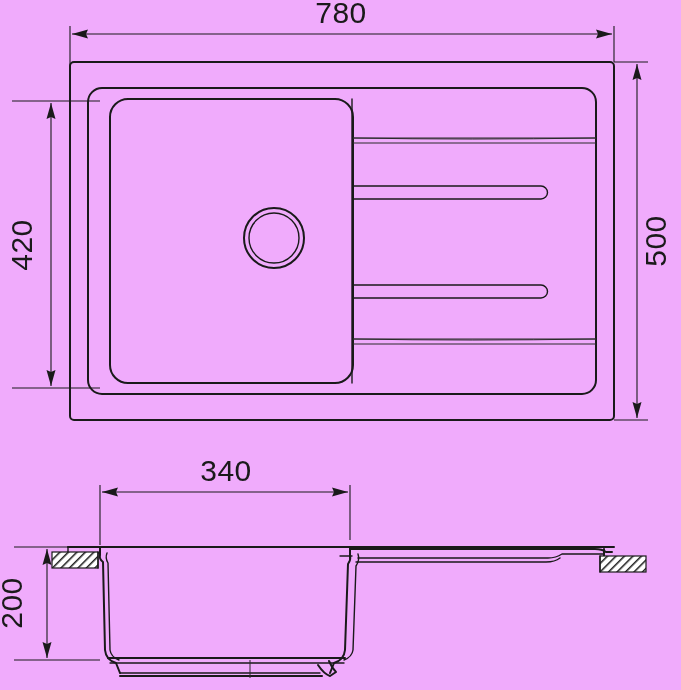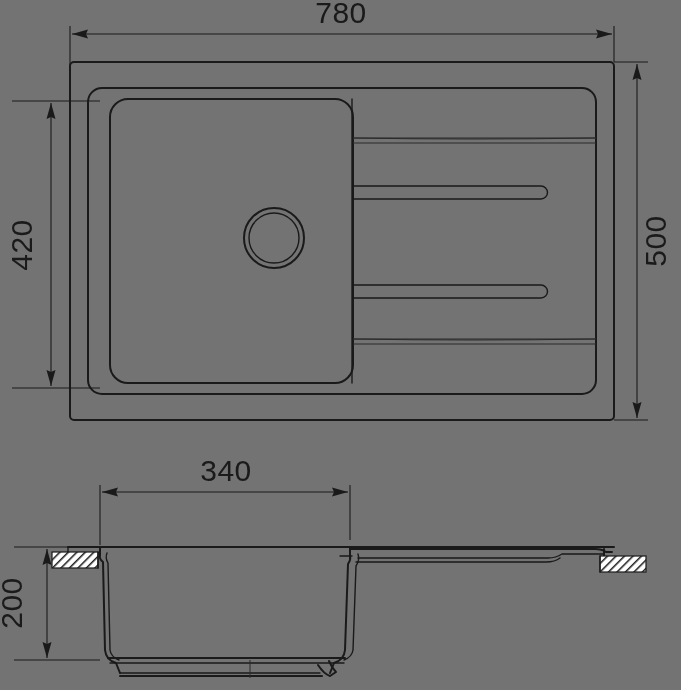--- a/index.html
+++ b/index.html
@@ -7,21 +7,21 @@
     padding: 0;
     background: #ffffff;
   }
   body {
     font-family: "Liberation Sans", sans-serif;
   }
   #drawing-root {
     position: relative;
     width: 681px;
     height: 690px;
-    background: #737373;
+    background: #f0abfc;
     overflow: hidden;
   }
   svg#tech-drawing {
     display: block;
     width: 681px;
     height: 690px;
   }
   .dim-text {
     font-family: "Liberation Sans", sans-serif;
     font-size: 30px;

